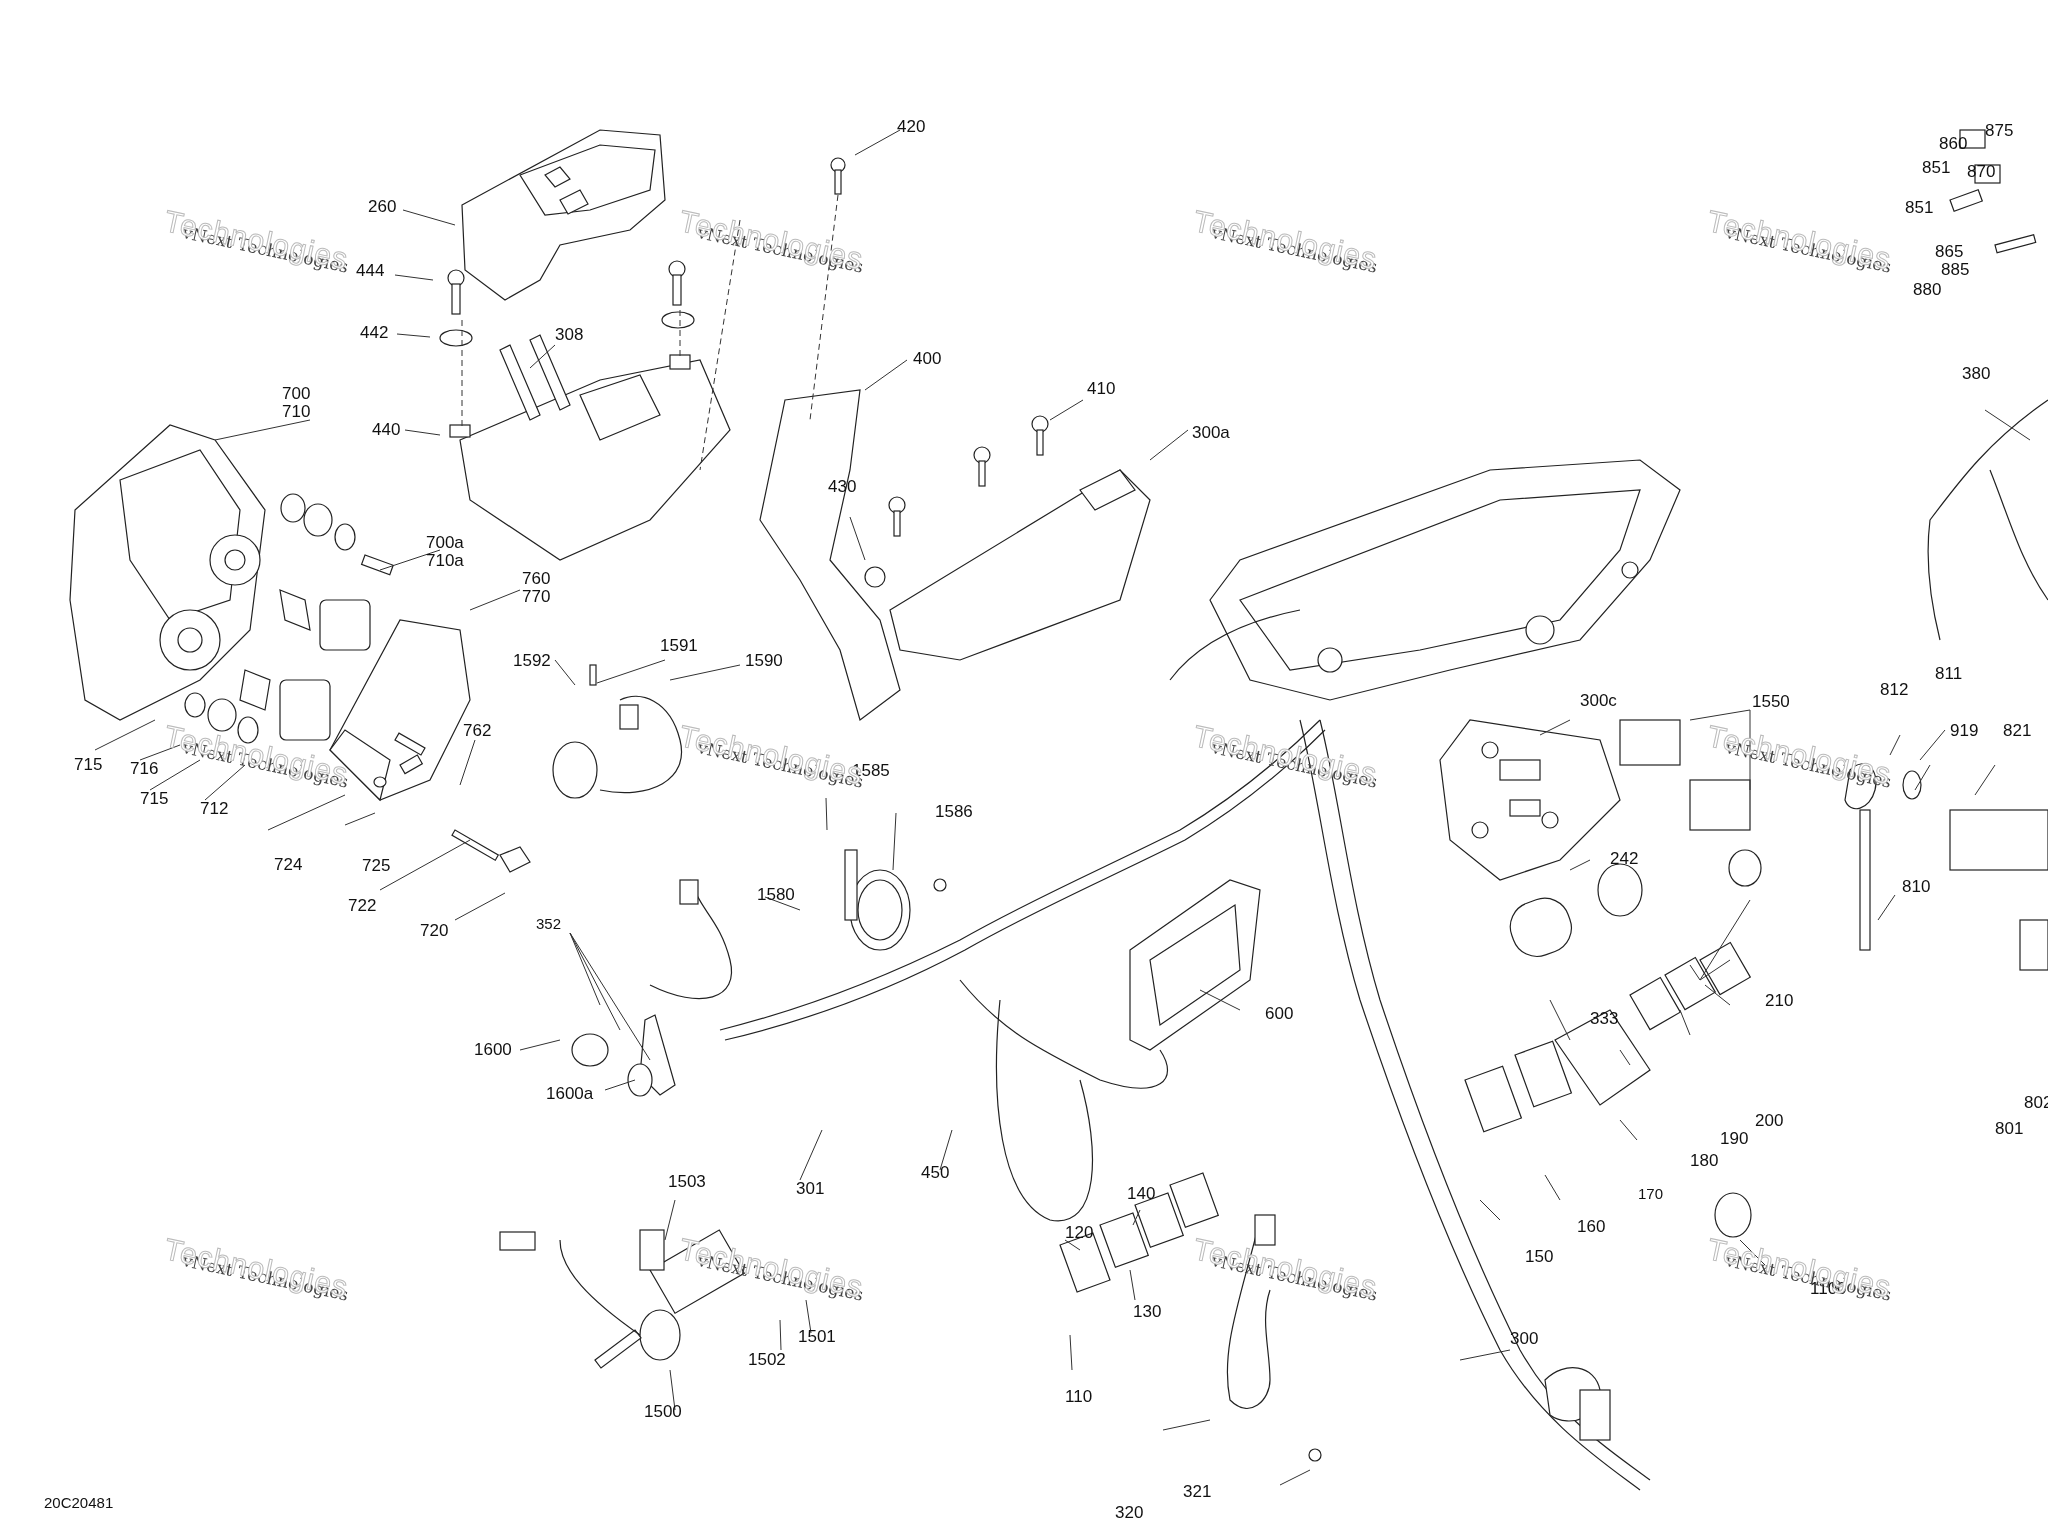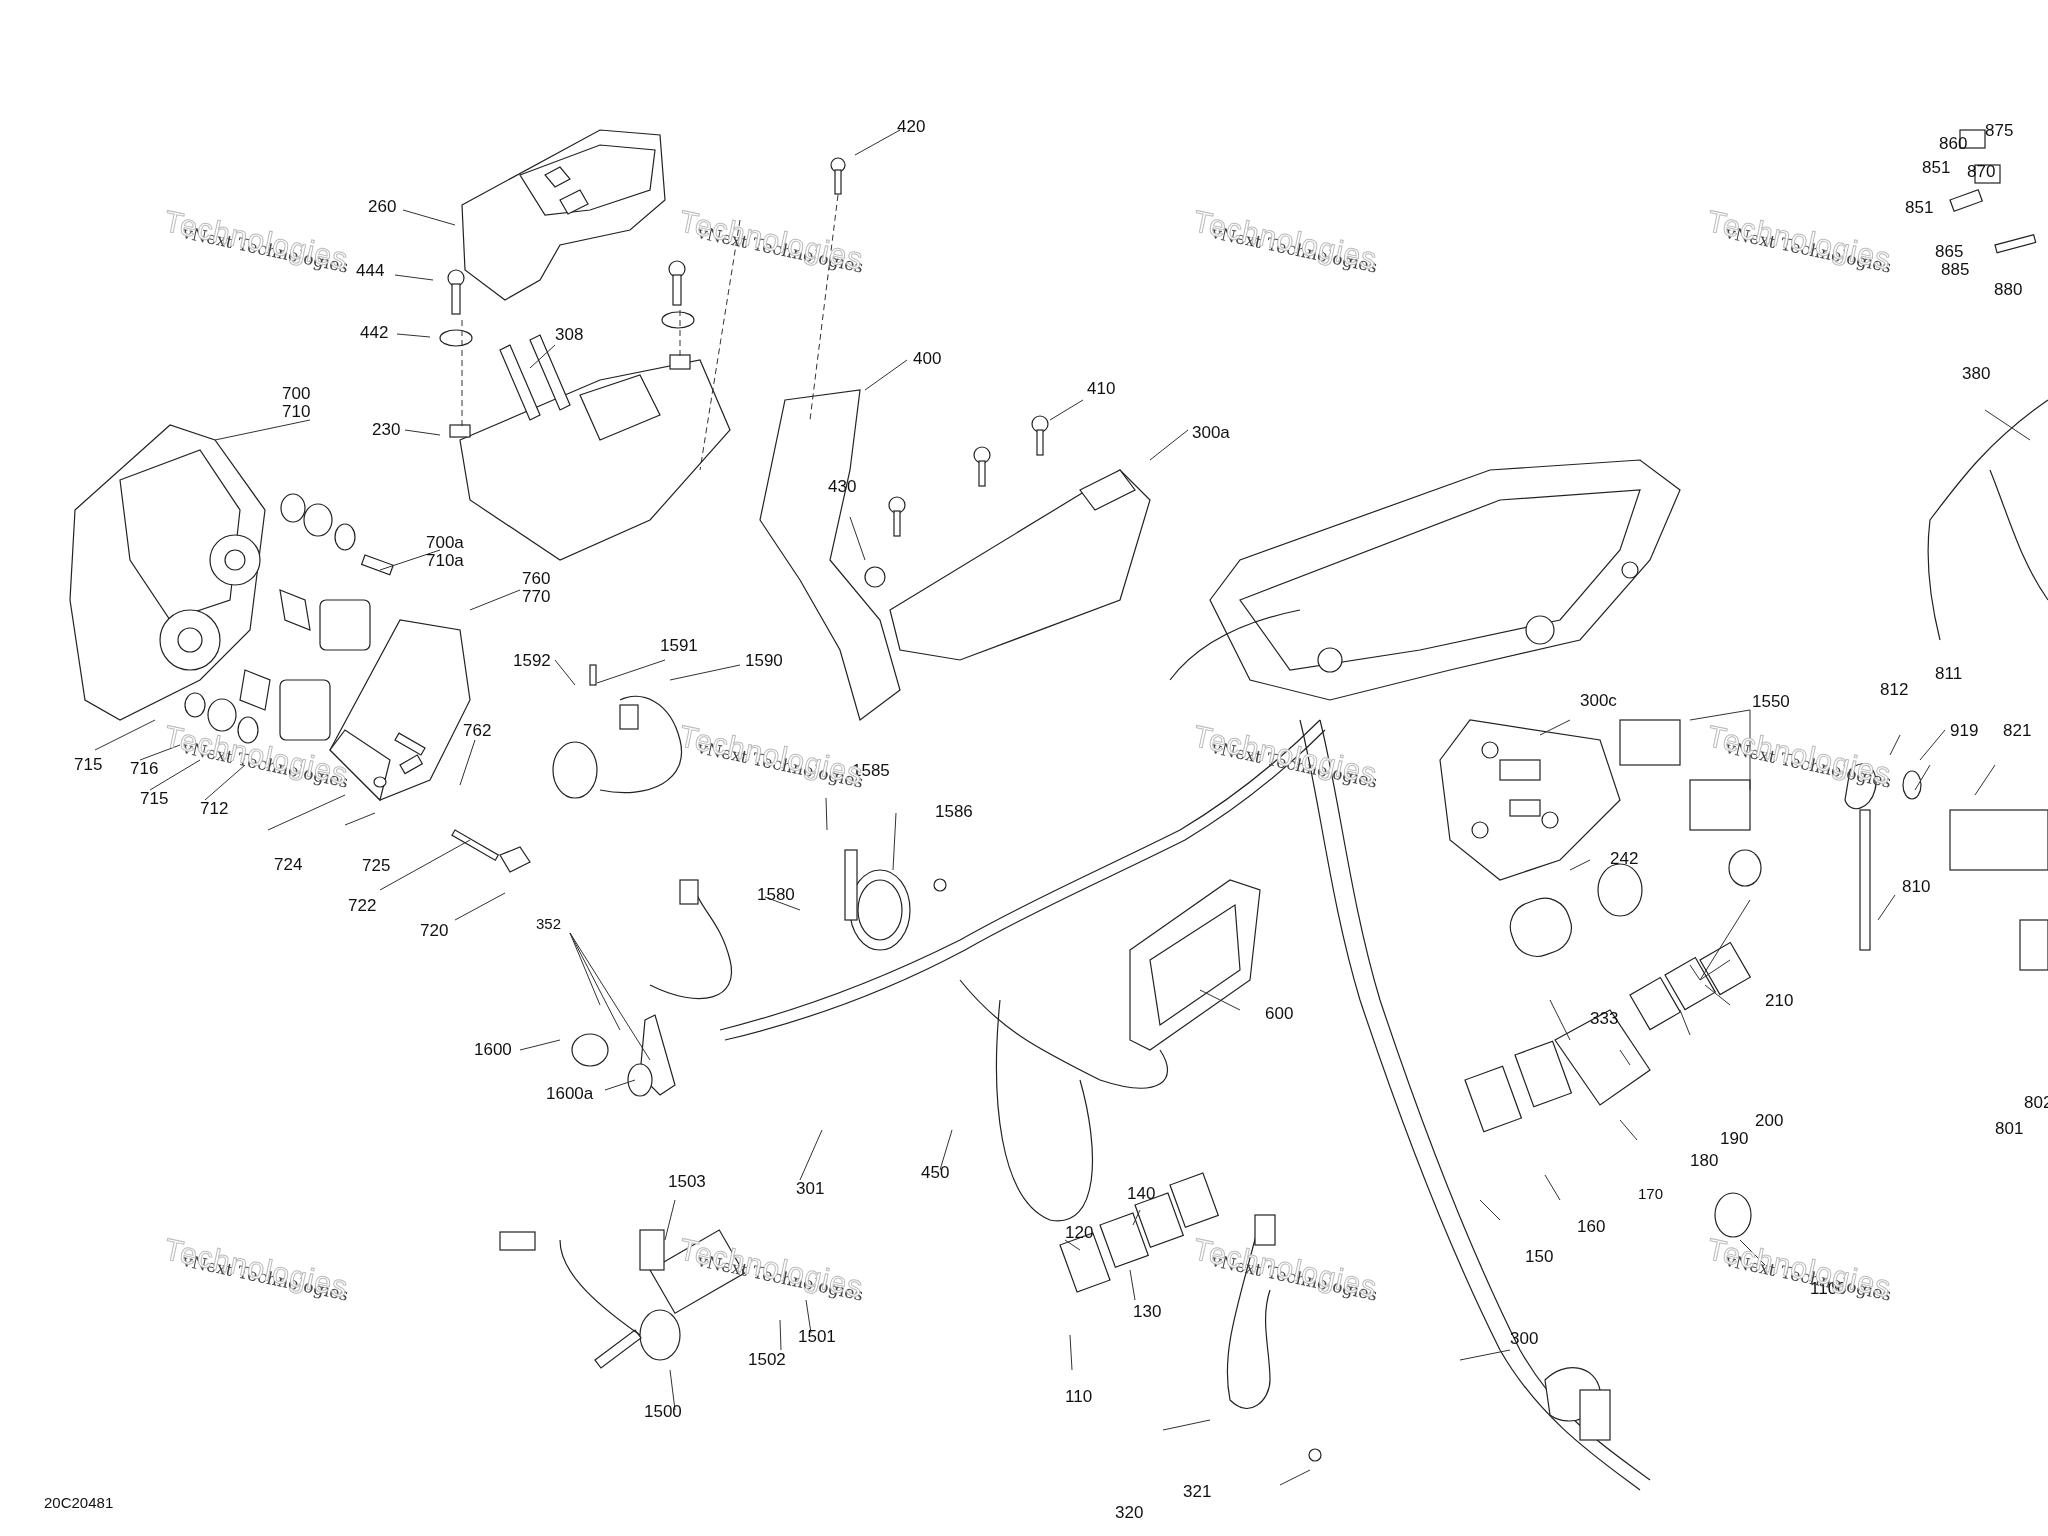--- a/index.html
+++ b/index.html
@@ -271,21 +271,21 @@
     <path class="leader" d="M1995 765 L1975 795"></path>
     <path class="leader" d="M1895 895 L1878 920"></path>
     <path class="leader" d="M1985 410 L2030 440"></path>
   </g>
 </svg>
 
 <div class="lbl" style="left:368px;top:198px">260</div>
 <div class="lbl" style="left:356px;top:262px">444</div>
 <div class="lbl" style="left:360px;top:324px">442</div>
 <div class="lbl" style="left:555px;top:326px">308</div>
-<div class="lbl" style="left:372px;top:421px">230</div>
+<div class="lbl" style="left:372px;top:421px">440</div>
 <div class="lbl" style="left:897px;top:118px">420</div>
 <div class="lbl" style="left:913px;top:350px">400</div>
 <div class="lbl" style="left:1087px;top:380px">410</div>
 <div class="lbl" style="left:1192px;top:424px">300a</div>
 <div class="lbl" style="left:828px;top:478px">430</div>
 <div class="lbl" style="left:282px;top:385px">700
 710</div>
 <div class="lbl" style="left:426px;top:534px">700a
 710a</div>
 <div class="lbl" style="left:522px;top:570px">760
@@ -334,21 +334,21 @@
 <div class="lbl" style="left:798px;top:1328px">1501</div>
 <div class="lbl" style="left:748px;top:1351px">1502</div>
 <div class="lbl" style="left:644px;top:1403px">1500</div>
 <div class="lbl" style="left:1985px;top:122px">875</div>
 <div class="lbl" style="left:1939px;top:135px">860</div>
 <div class="lbl" style="left:1967px;top:163px">870</div>
 <div class="lbl" style="left:1922px;top:159px">851</div>
 <div class="lbl" style="left:1905px;top:199px">851</div>
 <div class="lbl" style="left:1935px;top:243px">865</div>
 <div class="lbl" style="left:1941px;top:261px">885</div>
-<div class="lbl" style="left:1994px;top:281px">880</div>
+<div class="lbl" style="left:1913px;top:281px">880</div>
 <div class="lbl" style="left:1962px;top:365px">380</div>
 <div class="lbl" style="left:1880px;top:681px">812</div>
 <div class="lbl" style="left:1935px;top:665px">811</div>
 <div class="lbl" style="left:1950px;top:722px">919</div>
 <div class="lbl" style="left:2003px;top:722px">821</div>
 <div class="lbl" style="left:1902px;top:878px">810</div>
 <div class="lbl" style="left:1995px;top:1120px">801</div>
 <div class="lbl" style="left:2024px;top:1094px">802</div>
 
 <div class="wm" style="left:185px;top:222px">

